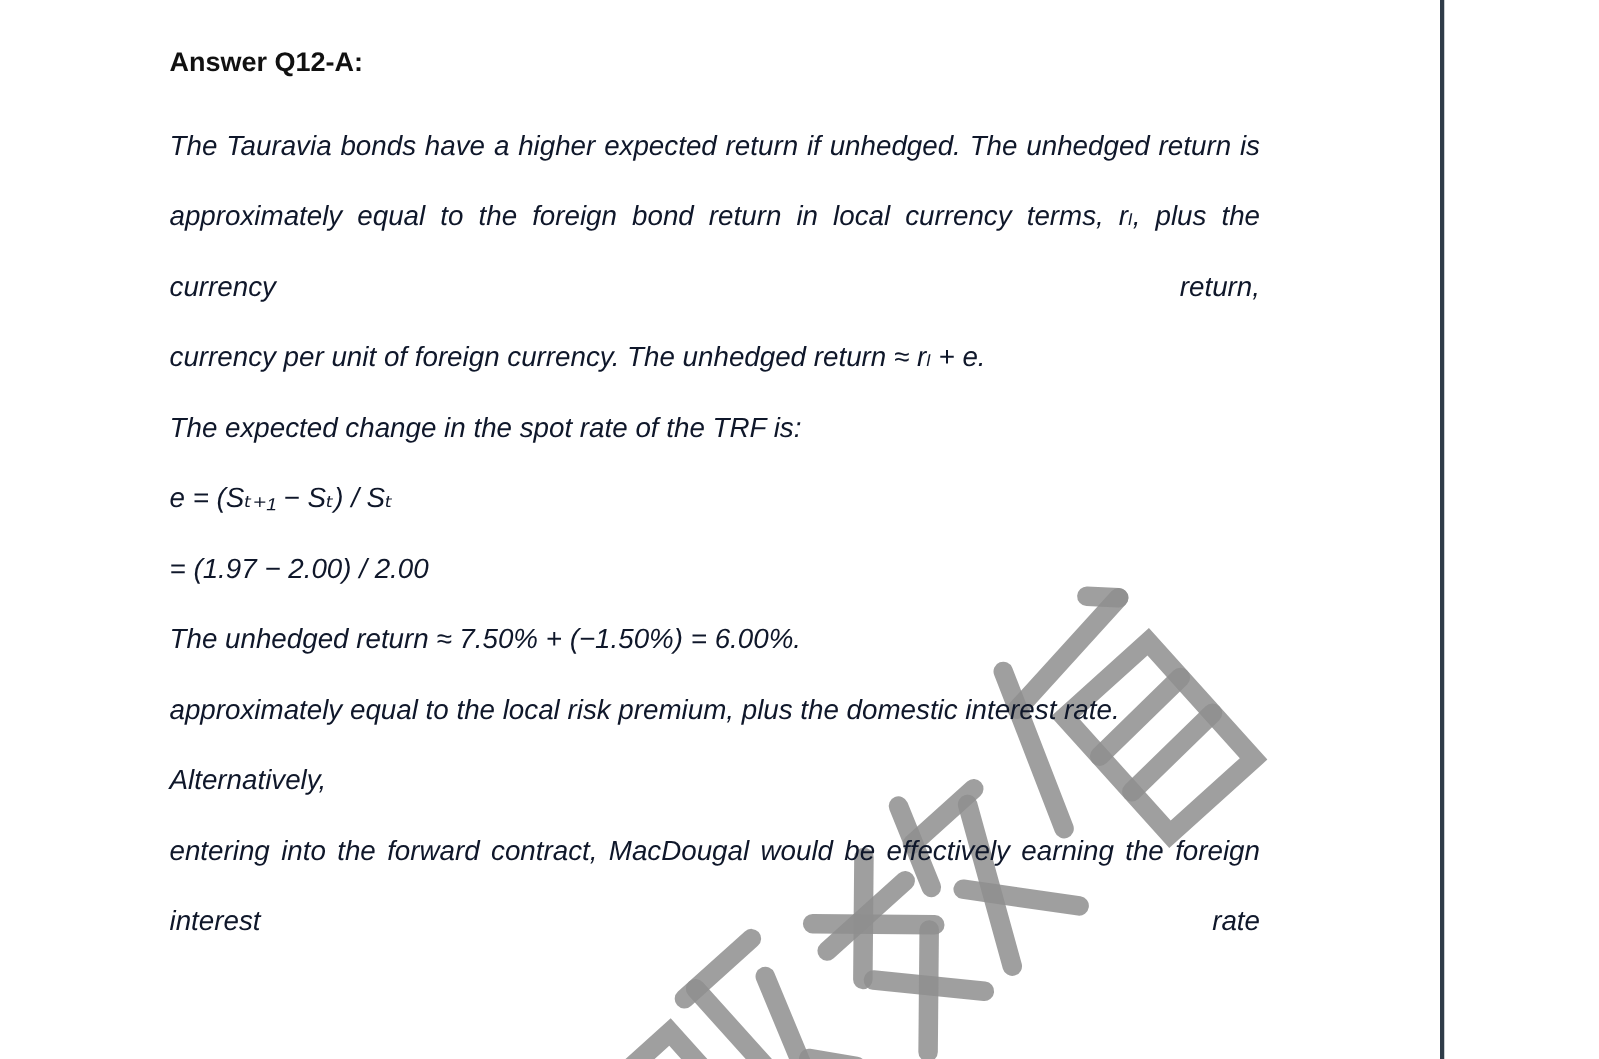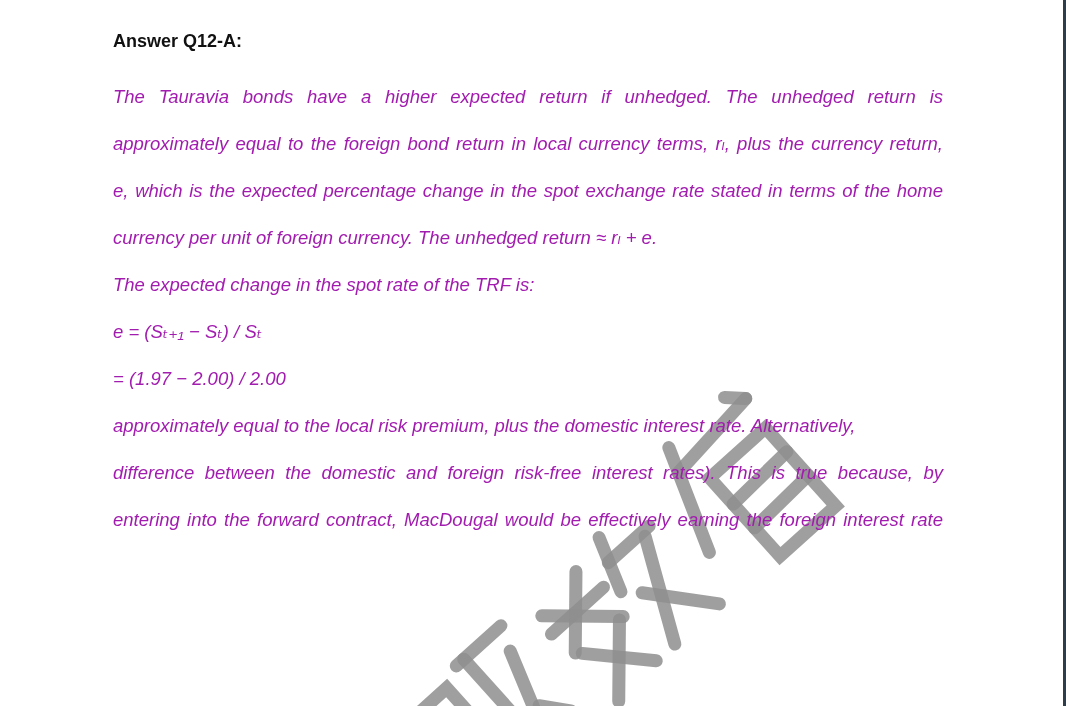--- a/index.html
+++ b/index.html
@@ -4,21 +4,21 @@
 <style>
   * { margin: 0; padding: 0; box-sizing: border-box; }
   html, body {
     width: 1066px; height: 706px;
     background: #ffffff;
     font-family: "Liberation Sans", "DejaVu Sans", sans-serif;
     overflow: hidden;
   }
   .page {
     position: relative;
-    width: 1066px; height: 706px;
+    width: 963px; height: 706px;
     background: #ffffff;
     overflow: hidden;
   }
   .content {
     position: relative;
     z-index: 2;
     padding: 18px 123px 0 113px;
     color: #1c1c1c;
   }
   .heading {
@@ -27,21 +27,21 @@
     font-style: normal;
     line-height: 47px;
     margin-bottom: 8px;
     color: #111111;
   }
   .line {
     font-size: 18.5px;
     font-style: italic;
     line-height: 47px;
     white-space: normal;
-    color: #a21caf;
+    color: #0f172a;
   }
   .line.justify {
     text-align: justify;
     text-align-last: justify;
   }
   
   .watermark-svg {
     position: absolute;
     left: 0; top: 0;
     width: 1066px; height: 706px;
@@ -99,25 +99,24 @@
       <rect x="793" y="625" width="75" height="105"></rect>
       <line x1="793" y1="660" x2="868" y2="657"></line>
       <line x1="793" y1="692" x2="868" y2="689"></line>
     </g>
   </svg>
 
   <div class="content">
     <div class="heading">Answer Q12-A:</div>
     <div class="line justify">The Tauravia bonds have a higher expected return if unhedged. The unhedged return is</div>
     <div class="line justify">approximately equal to the foreign bond return in local currency terms, rₗ, plus the currency return,</div>
-    <div class="line justify">e, which is the expected percentage change in the spot exchange rate stated in terms of the home</div>
     <div class="line">currency per unit of foreign currency. The unhedged return ≈ rₗ + e.</div>
     <div class="line">The expected change in the spot rate of the TRF is:</div>
     <div class="line">e = (Sₜ₊₁ − Sₜ) / Sₜ</div>
     <div class="line">= (1.97 − 2.00) / 2.00</div>
+    <div class="line">The unhedged return ≈ 7.50% + (−1.50%) = 6.00%.</div>
     <div class="line">approximately equal to the local risk premium, plus the domestic interest rate. Alternatively,</div>
-    <div class="line justify">difference between the domestic and foreign risk-free interest rates). This is true because, by</div>
     <div class="line justify">entering into the forward contract, MacDougal would be effectively earning the foreign interest rate</div>
   </div>
 
   <div class="edge-bar"></div>
 
 </div>
 
 </body></html>

